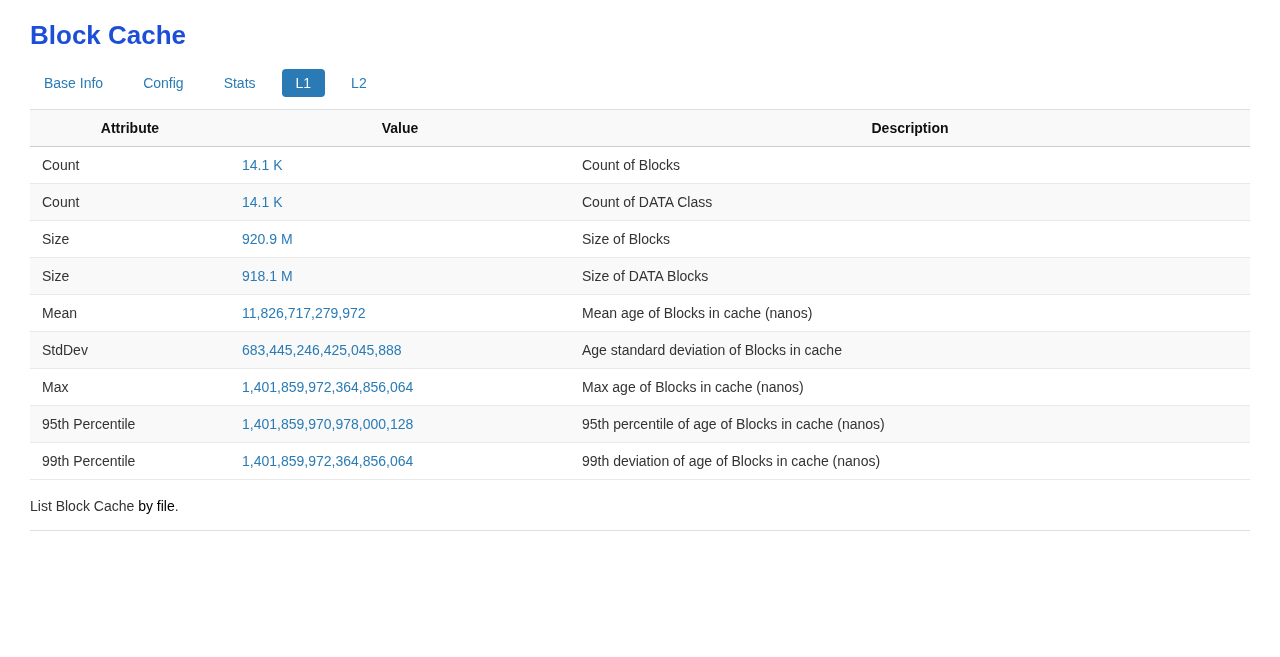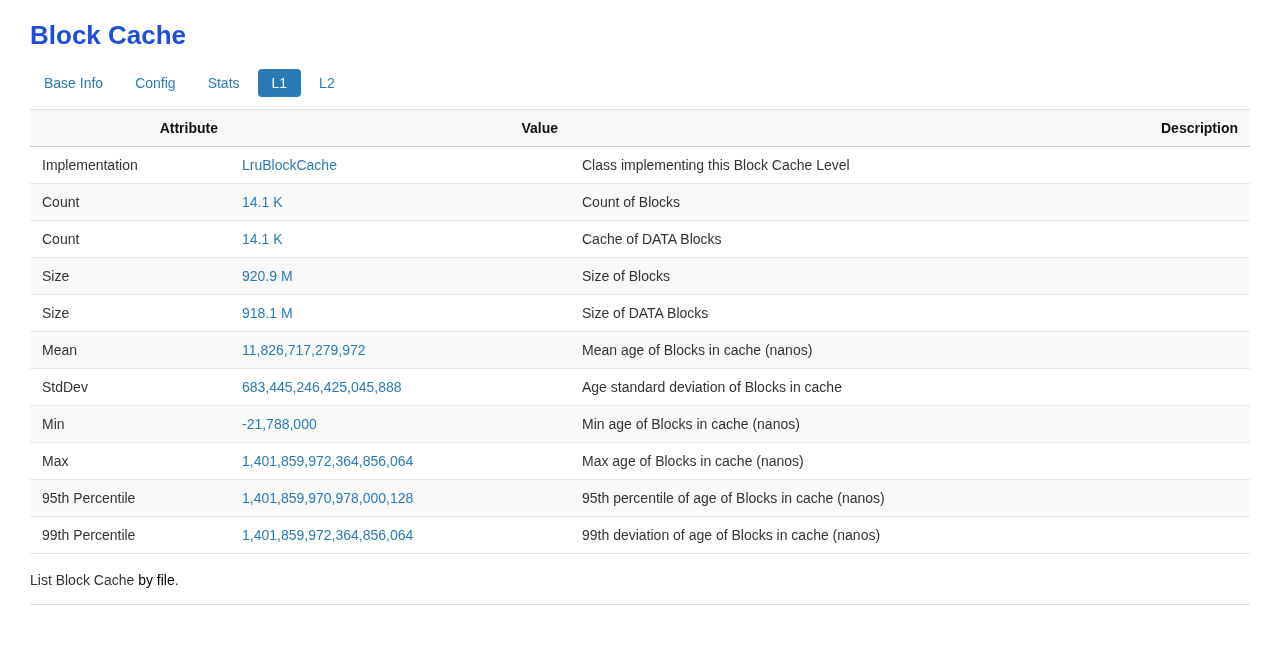--- a/index.html
+++ b/index.html
@@ -11,21 +11,21 @@
       padding: 20px 30px;
     }
     .page-title {
       font-size: 26px;
       font-weight: bold;
       color: #1d4ed8;
       margin-bottom: 18px;
     }
     .tabs {
       display: flex;
-      gap: 0;
+      gap: 8px;
       margin-bottom: 0;
       border-bottom: none;
     }
     .tab {
       padding: 6px 14px;
       cursor: pointer;
       color: #2a7bb5;
       font-size: 14px;
       border-radius: 4px;
       text-decoration: none;
@@ -43,21 +43,21 @@
       border-top: 1px solid #ddd;
     }
     table {
       width: 100%;
       border-collapse: collapse;
     }
     thead tr {
       border-bottom: 1px solid #ccc;
     }
     thead th {
-      text-align: right;
+      text-align: center;
       font-weight: bold;
       padding: 10px 12px;
       font-size: 14px;
       color: #111;
       background: #f9f9f9;
     }
     thead th:first-child { width: 200px; }
     thead th:nth-child(2) { width: 340px; }
     tbody tr {
       border-bottom: 1px solid #e8e8e8;
@@ -112,59 +112,49 @@
 <div class="table-container">
   <table>
     <thead>
       <tr>
         <th>Attribute</th>
         <th>Value</th>
         <th>Description</th>
       </tr>
     </thead>
     <tbody id="table-body">
-    <tr>
-          <td>Implementation</td>
-          <td><a href="#" class="link-value">LruBlockCache</a></td>
-          <td>Class implementing this Block Cache Level</td>
-        </tr>
         <tr>
           <td>Count</td>
           <td><span class="numeric-value">14.1 K</span></td>
           <td>Count of Blocks</td>
         </tr>
         <tr>
           <td>Count</td>
           <td><span class="numeric-value">14.1 K</span></td>
-          <td>Cache of DATA Blocks</td>
+          <td>Count of DATA Class</td>
         </tr>
         <tr>
           <td>Size</td>
           <td><span class="numeric-value">920.9 M</span></td>
           <td>Size of Blocks</td>
         </tr>
         <tr>
           <td>Size</td>
           <td><span class="numeric-value">918.1 M</span></td>
           <td>Size of DATA Blocks</td>
         </tr>
         <tr>
           <td>Mean</td>
           <td><span class="numeric-value">11,826,717,279,972</span></td>
           <td>Mean age of Blocks in cache (nanos)</td>
         </tr>
         <tr>
           <td>StdDev</td>
           <td><span class="numeric-value">683,445,246,425,045,888</span></td>
           <td>Age standard deviation of Blocks in cache</td>
-        </tr>
-        <tr>
-          <td>Min</td>
-          <td><span class="numeric-value">-21,788,000</span></td>
-          <td>Min age of Blocks in cache (nanos)</td>
         </tr>
         <tr>
           <td>Max</td>
           <td><span class="numeric-value">1,401,859,972,364,856,064</span></td>
           <td>Max age of Blocks in cache (nanos)</td>
         </tr>
         <tr>
           <td>95th Percentile</td>
           <td><span class="numeric-value">1,401,859,970,978,000,128</span></td>
           <td>95th percentile of age of Blocks in cache (nanos)</td>

